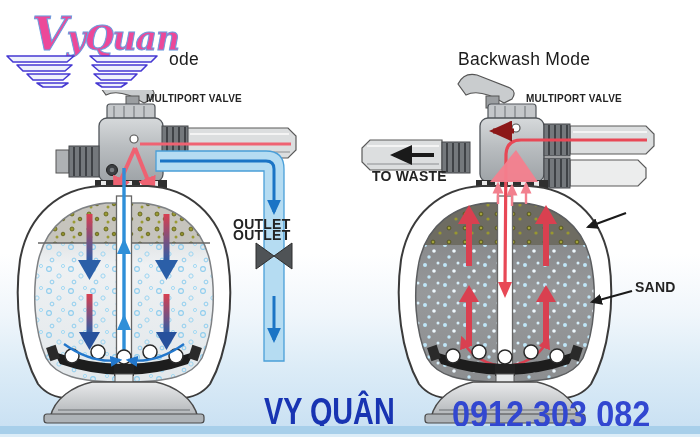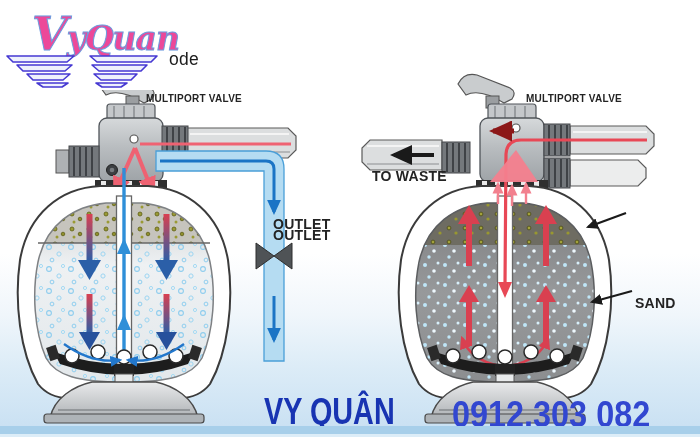--- a/index.html
+++ b/index.html
@@ -319,33 +319,34 @@
       </g>
     </g>
 
     <g>
       <line x1="626" y1="213" x2="588" y2="227" stroke="#1a1a1a" stroke-width="2.2" marker-end="url(#mBlack)"></line>
       <line x1="632" y1="291" x2="592" y2="302" stroke="#1a1a1a" stroke-width="2.2" marker-end="url(#mBlack)"></line>
     </g>
   </svg>
 
   <div class="title" style="left:154px;top:49px;">Mode</div>
+  <div class="title" style="left:458px;top:49px;">Backwash Mode</div>
 
   <div class="lbl" style="left:146px;top:94px;">MULTIPORT VALVE</div>
   <div class="lbl" style="left:526px;top:94px;">MULTIPORT VALVE</div>
 
-  <div class="lbl lbl-9" style="left:233px;top:219px;margin-left:40px;">
+  <div class="lbl lbl-9" style="left:233px;top:219px;">
     <div>OUTLET</div>
     <div>OUTLET</div>
   </div>
 
   <div class="lbl lbl-9" style="left:372px;top:171px;">TO WASTE</div>
 
 
-  <div class="lbl lbl-9" style="left:635px;top:298px;">SAND</div>
+  <div class="lbl lbl-9" style="left:635px;top:282px;">SAND</div>
 
   <div class="logo">
     <div class="logo-text">VyQuan</div>
     <svg width="152" height="33" viewBox="0 0 152 33" style="display:block;margin-top:-4px;">
       <g fill="#eef1fc" stroke="#4638d2" stroke-width="1.6" stroke-linejoin="round">
         <path d="M1,1 L68,1 L61,7 L7,7 Z"></path>
         <path d="M11,10 L66,10 L59,16 L17,16 Z"></path>
         <path d="M21,19 L64,19 L57,25 L27,25 Z"></path>
         <path d="M31,28 L62,28 L56,32 L37,32 Z"></path>
       </g>

